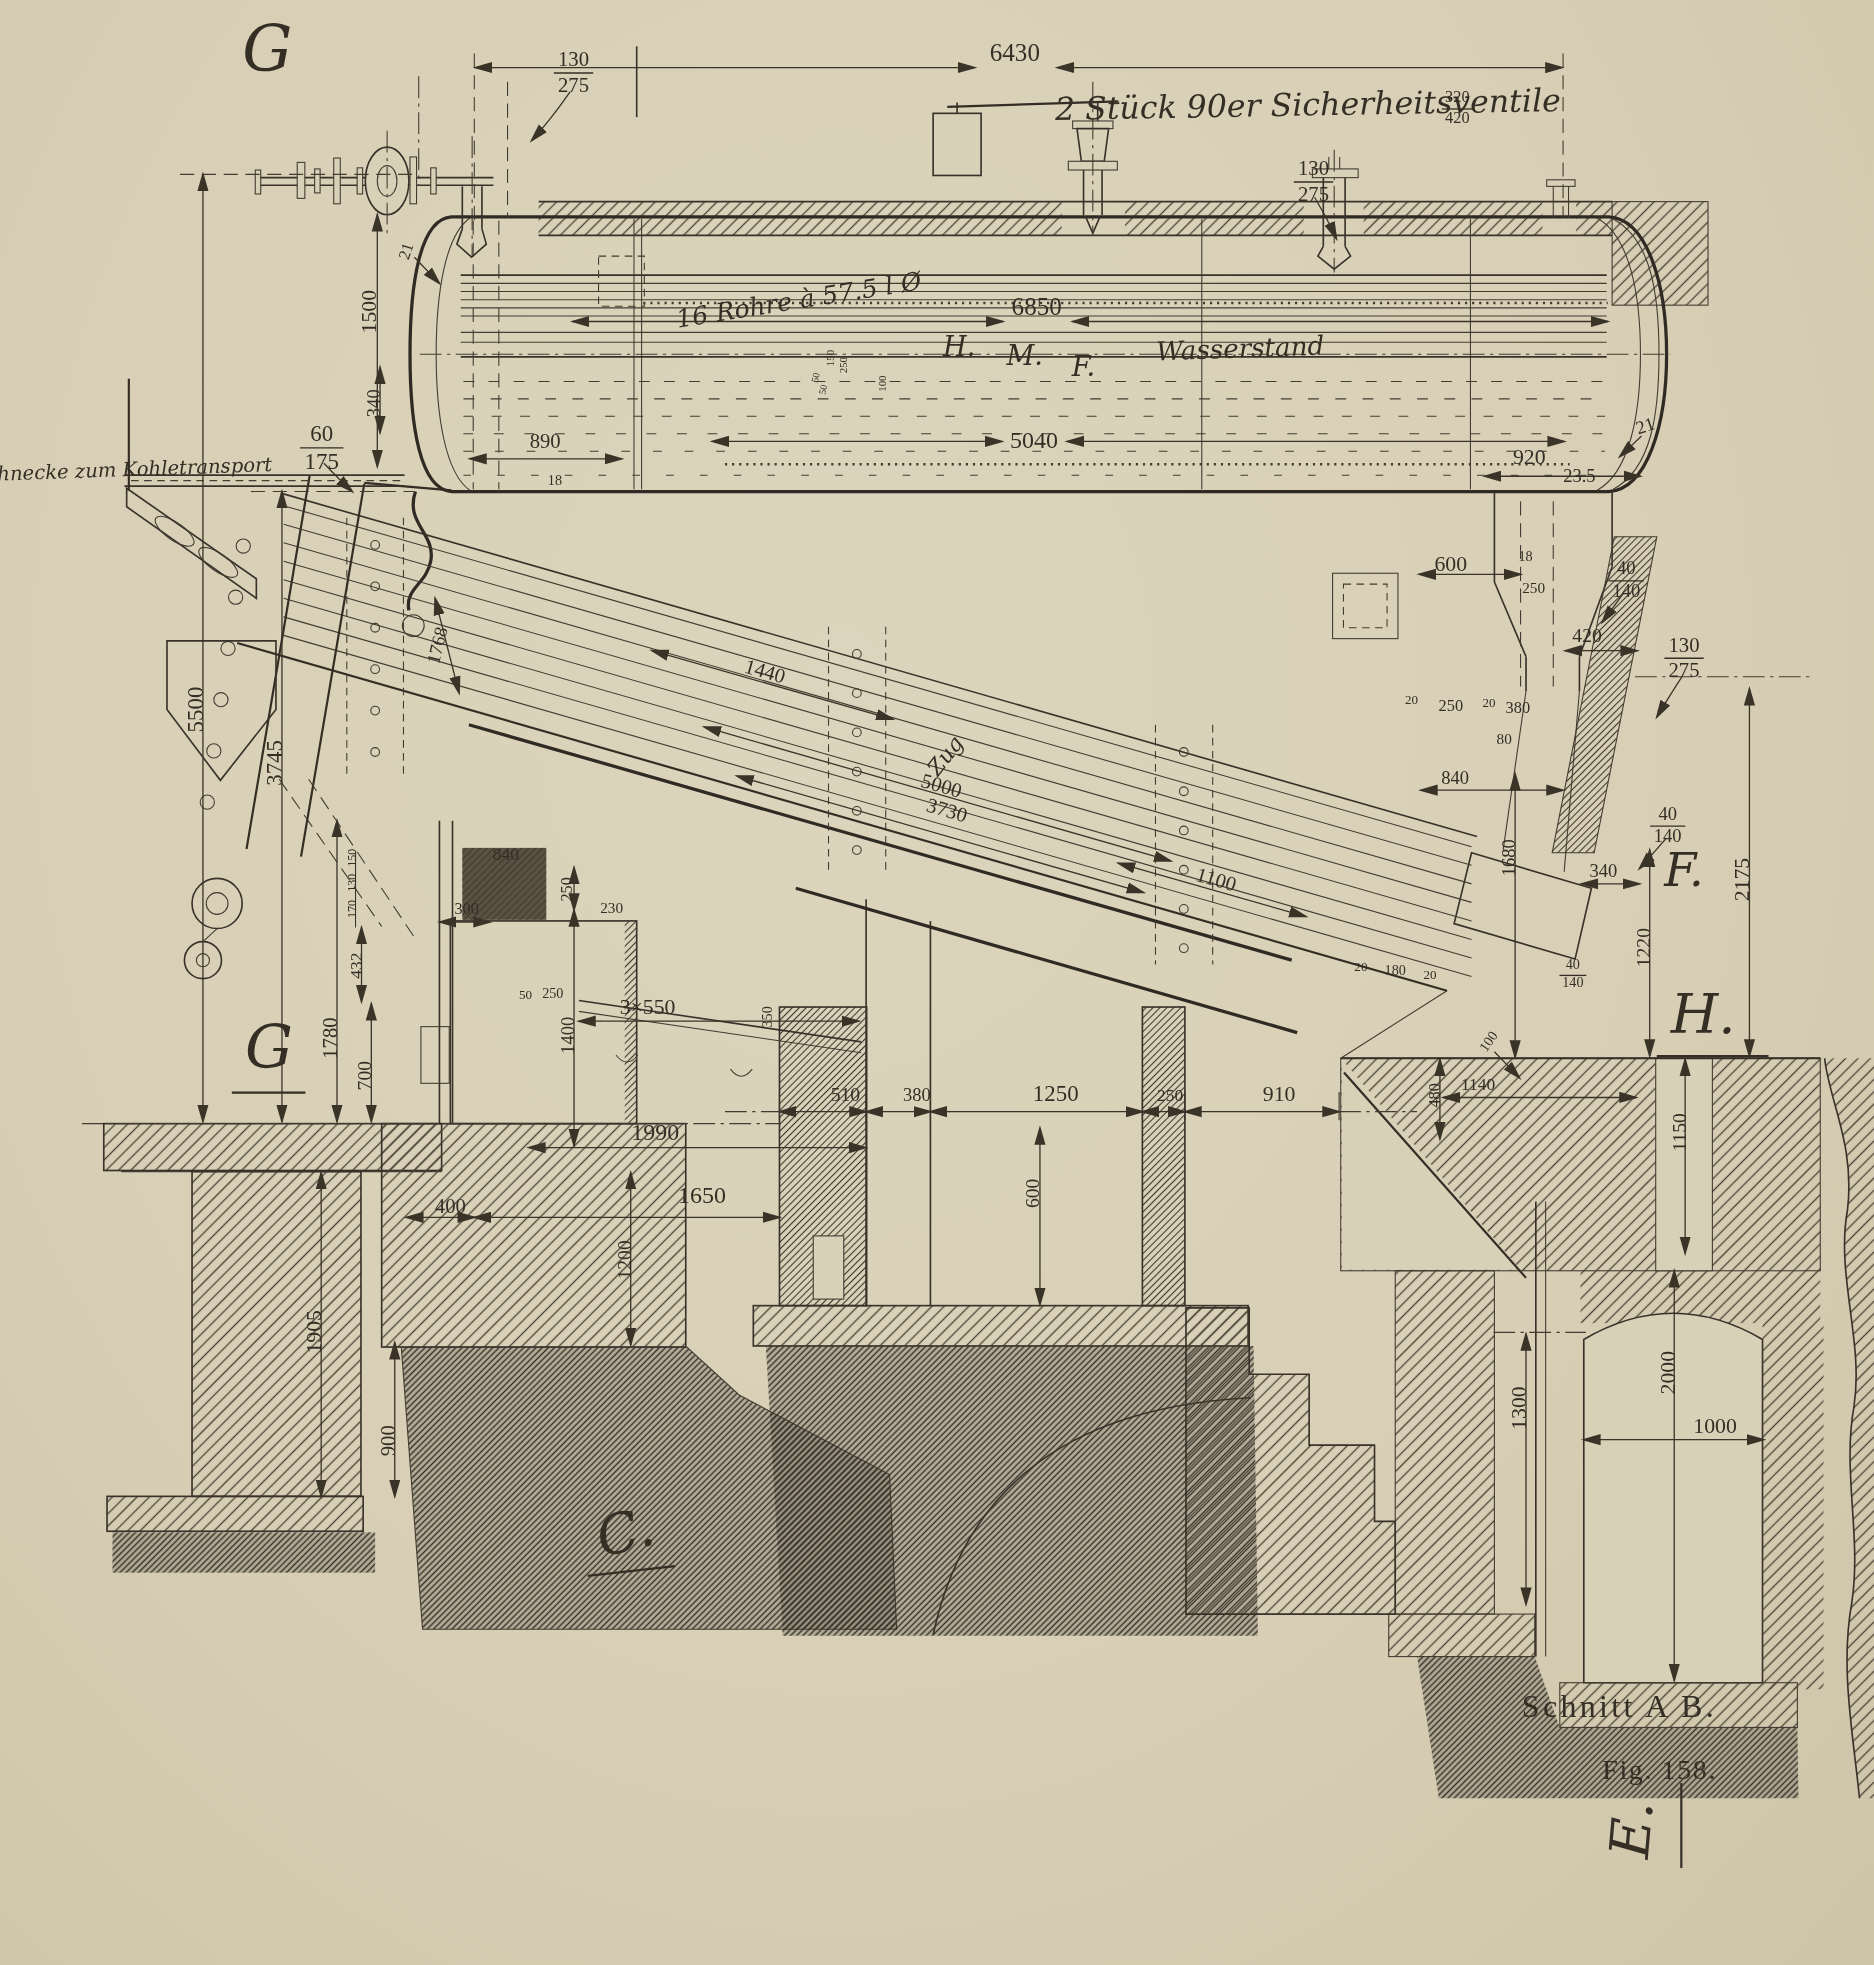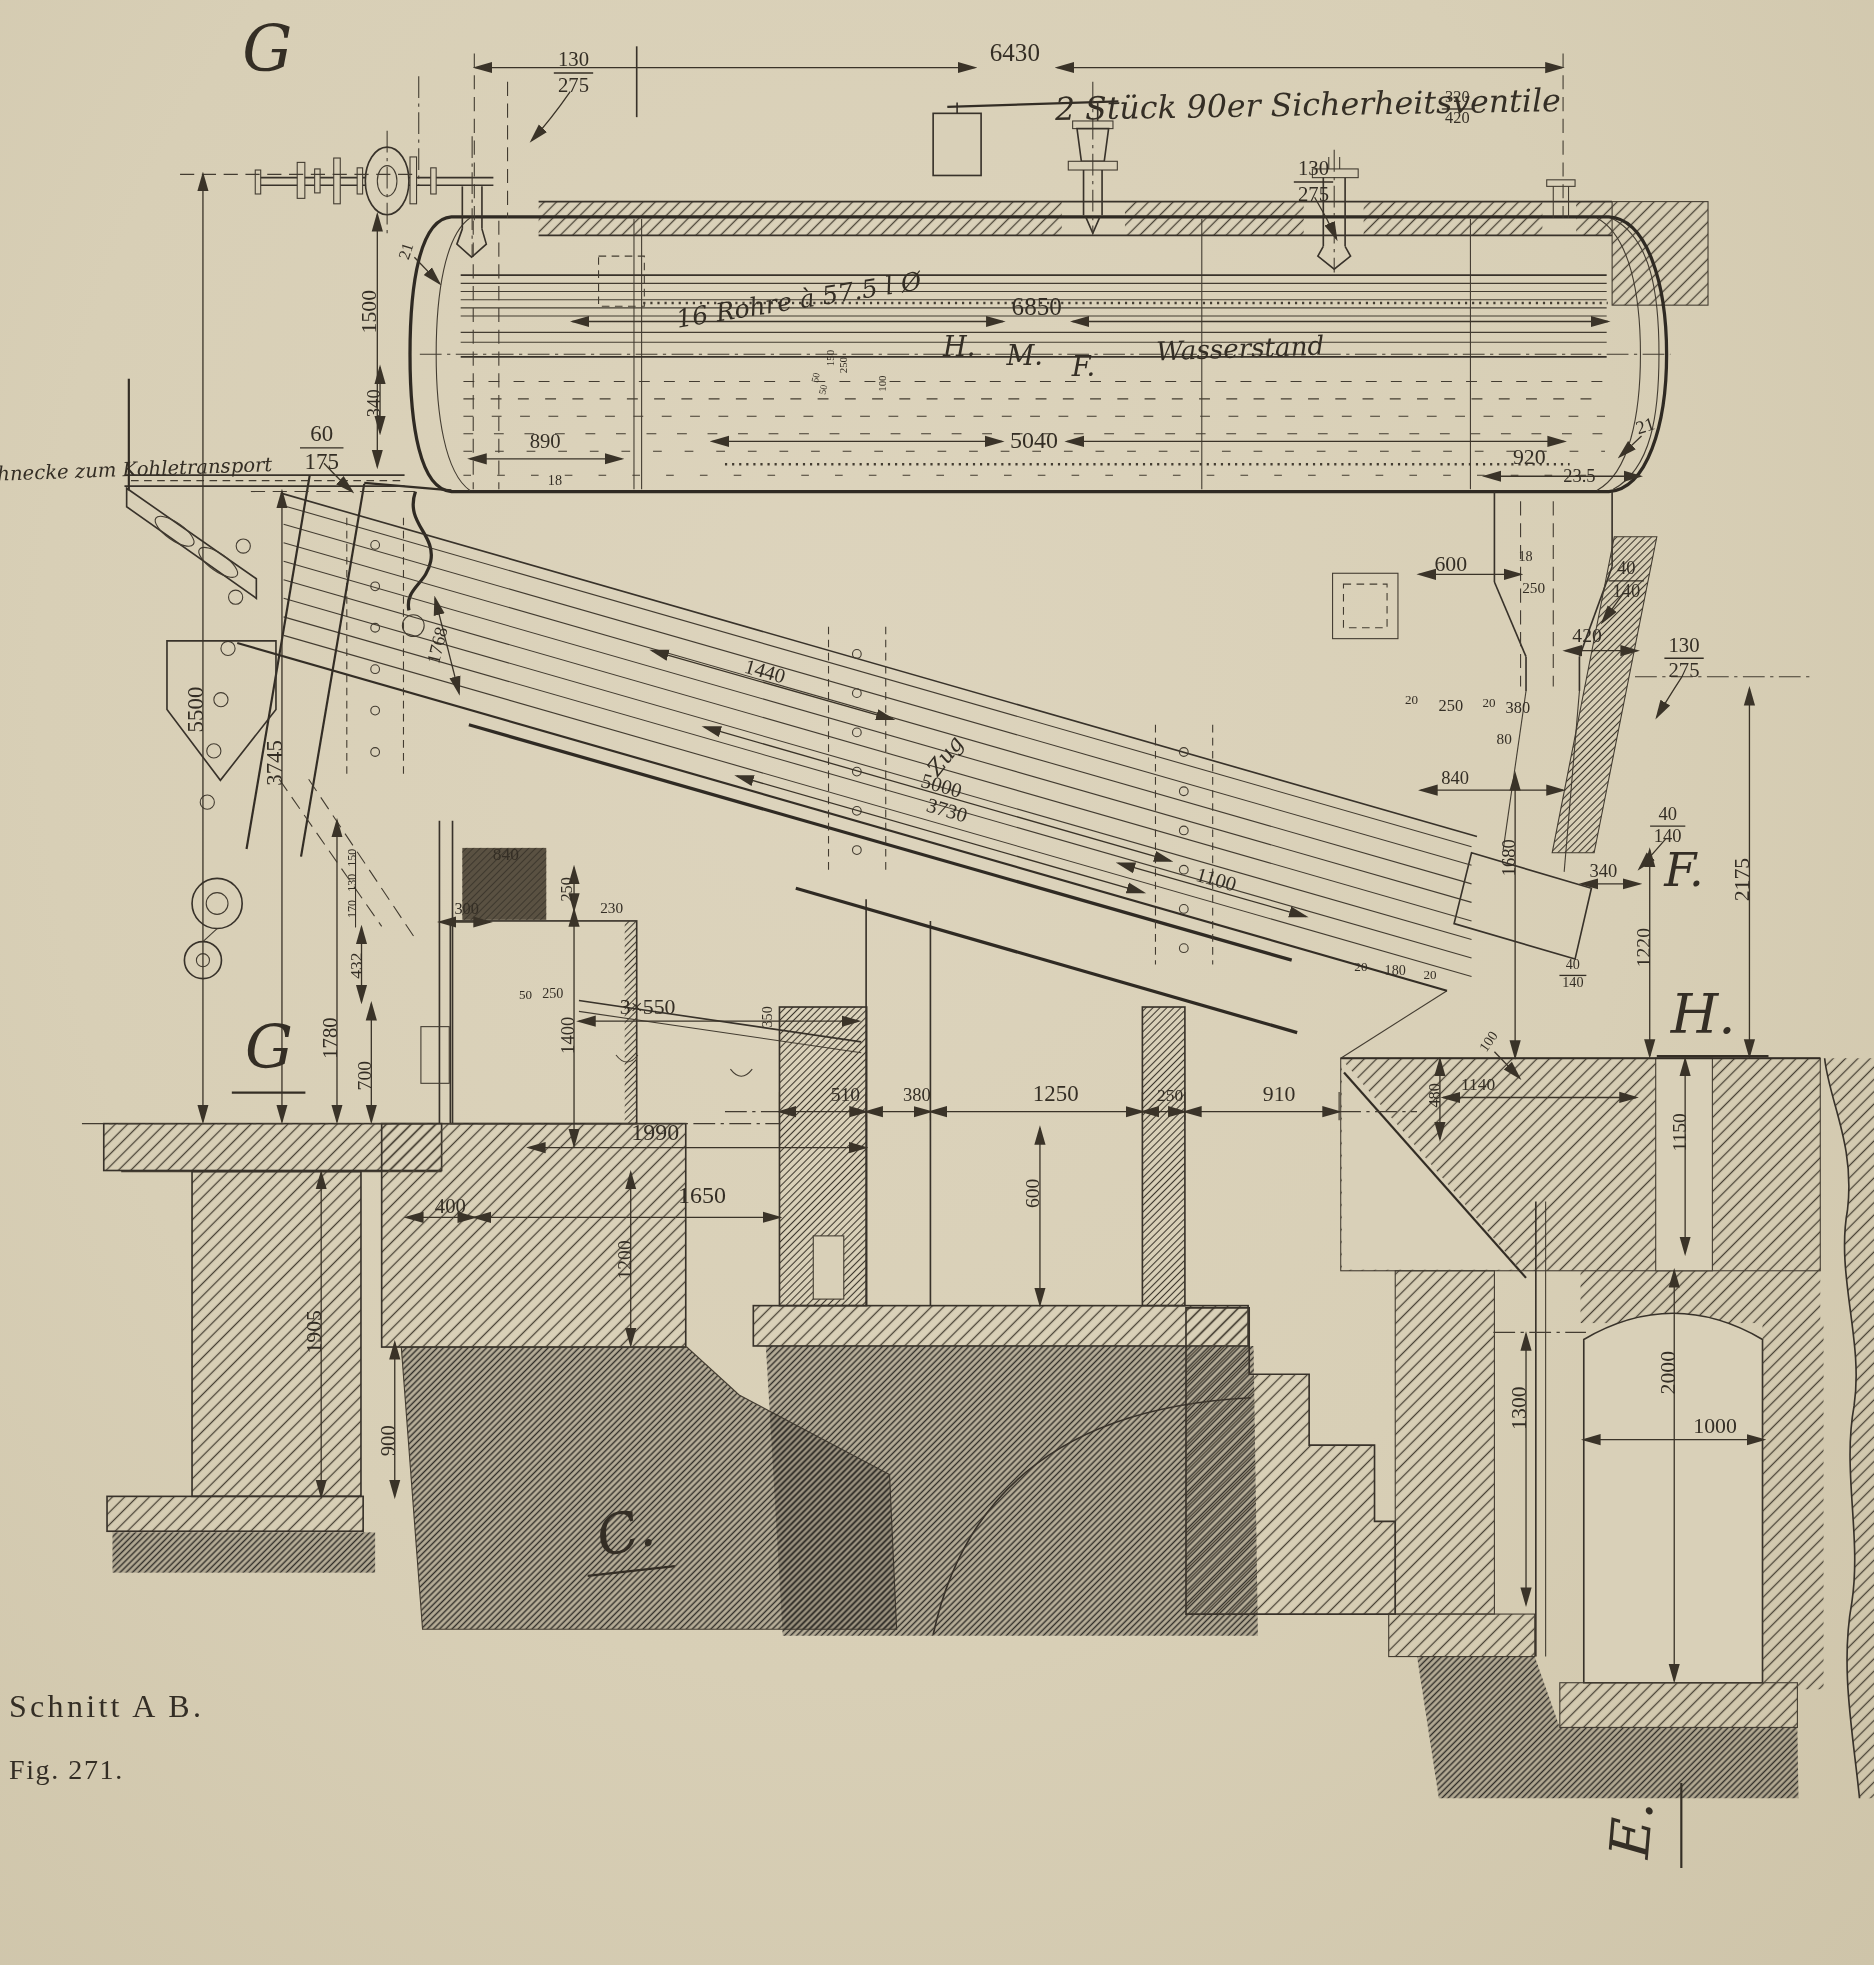--- a/index.html
+++ b/index.html
@@ -17,21 +17,21 @@
   .dot{stroke-dasharray:4 9;stroke-width:4.5;}
   .dim{stroke:#3a3328;fill:none;stroke-width:2.4;marker-start:url(#ar);marker-end:url(#ar);}
   .ldr{stroke:#3a3328;fill:none;stroke-width:2.4;marker-end:url(#ar);}
   .tick{stroke:#3a3328;stroke-width:2;}
   .paper{fill:#d9d0b8;}
   .hatch{fill:url(#h1);}
   .hatchD{fill:url(#h2);}
   .rub{fill:url(#rb);}
   .lb{font-family:"Liberation Serif",serif;fill:#342e25;text-anchor:middle;}
   .cur{font-family:"DejaVu Serif",serif;font-style:italic;fill:#342e25;text-anchor:middle;}
-  .caption{position:absolute;left:9px;width:1717px;text-align:left;color:#342e25;}
+  .caption{position:absolute;left:0;width:1717px;text-align:right;color:#342e25;}
   .cap1{top:1688px;font-size:32px;letter-spacing:3.3px;}
   .cap2{top:1754px;font-size:28px;letter-spacing:1.6px;}
 </style>
 </head>
 <body>
 
 <div class="page">
 <svg id="dwg" width="1875" height="1965" viewBox="0 0 3440 3606">
 <defs>
   <marker id="ar" viewBox="0 0 14 10" refX="12" refY="5" markerWidth="15" markerHeight="11" orient="auto-start-reverse">
@@ -506,15 +506,15 @@
         <text x="3060" y="1504" font-size="34" class="lb">40</text>
         <text x="3060" y="1546" font-size="34" class="lb">140</text>
         <line x1="3027.7" y1="1516" x2="3092.3" y2="1516" stroke="#342e25" stroke-width="2.4"></line>
         <text x="2886" y="1778" font-size="26" class="lb">40</text>
         <text x="2886" y="1812" font-size="26" class="lb">140</text>
         <line x1="2861.3" y1="1790" x2="2910.7" y2="1790" stroke="#342e25" stroke-width="2.4"></line>
       </g>
 </svg>
 
 <div class="caption cap1"><span>Schnitt A B.</span></div>
-<div class="caption cap2"><span>Fig. 271.</span></div>
+<div class="caption cap2"><span>Fig. 158.</span></div>
 </div>
 
 
 </body></html>

